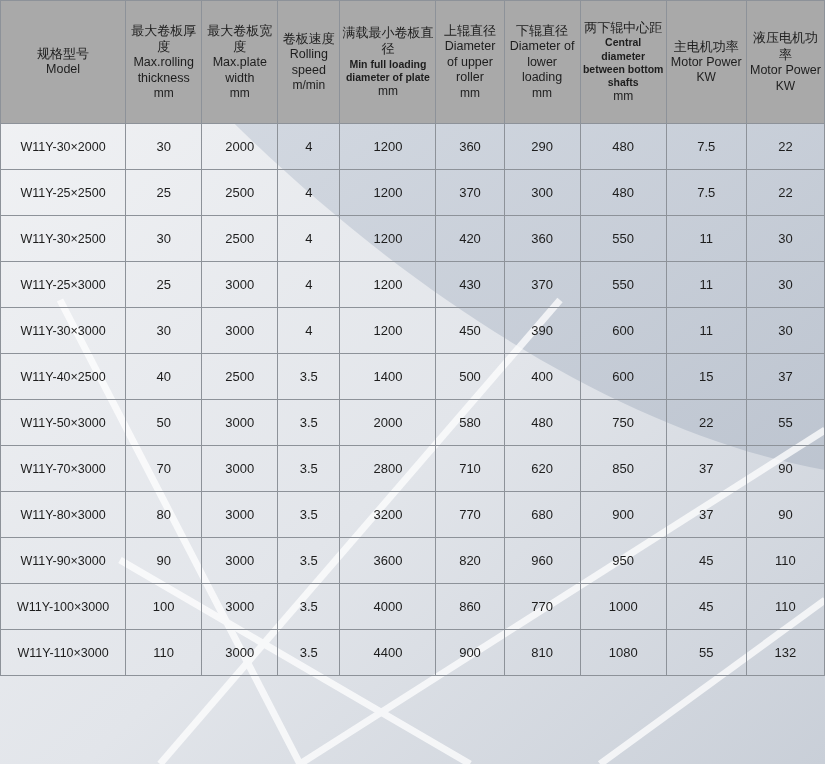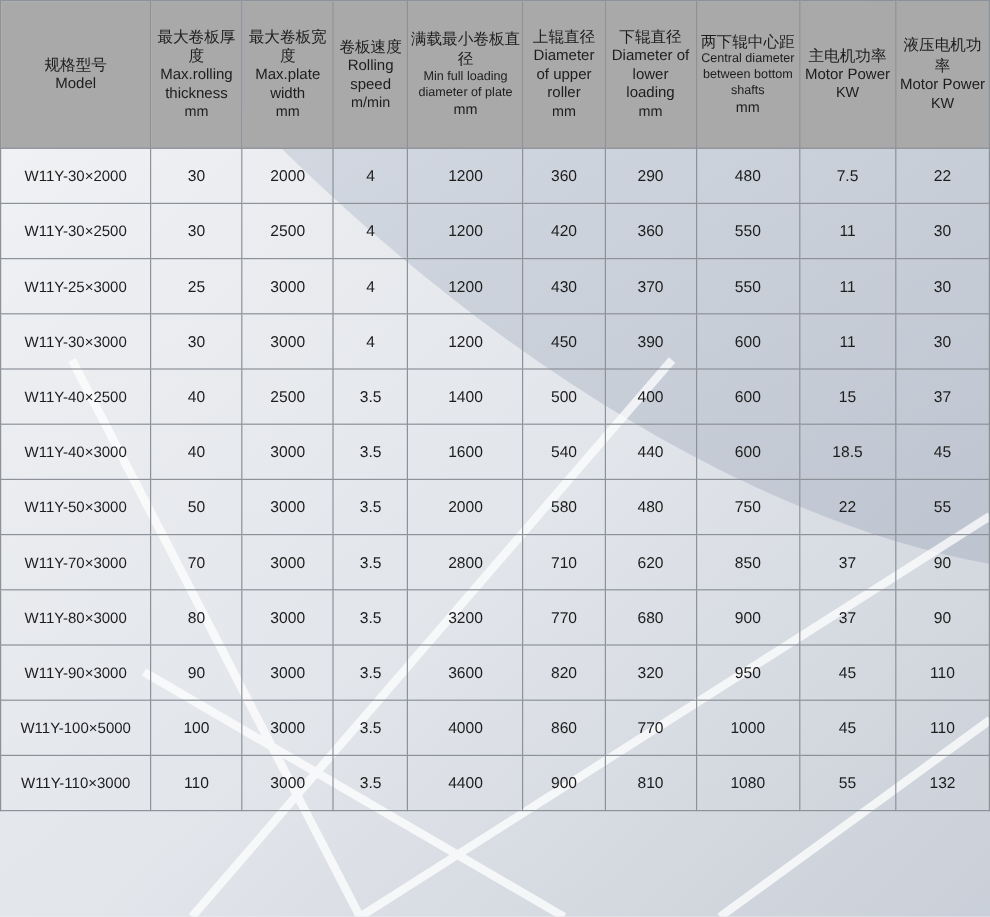--- a/index.html
+++ b/index.html
@@ -46,20 +46,21 @@
   .hz {
     font-size: 13px;
     display: block;
   }
   .en {
     font-size: 12.5px;
     display: block;
   }
   .en.small {
     font-size: 10.5px;
+    font-weight: bold;
   }
   .unit {
     font-size: 12px;
     display: block;
   }
   tbody td {
     height: 43px;
     font-size: 13px;
     background: transparent;
   }
@@ -195,20 +196,32 @@
           <td>2000</td>
           <td>4</td>
           <td>1200</td>
           <td>360</td>
           <td>290</td>
           <td>480</td>
           <td>7.5</td>
           <td>22</td>
         </tr>
         <tr>
+          <td class="model">W11Y-25×2500</td>
+          <td>25</td>
+          <td>2500</td>
+          <td>4</td>
+          <td>1200</td>
+          <td>370</td>
+          <td>300</td>
+          <td>480</td>
+          <td>7.5</td>
+          <td>22</td>
+        </tr>
+        <tr>
           <td class="model">W11Y-30×2500</td>
           <td>30</td>
           <td>2500</td>
           <td>4</td>
           <td>1200</td>
           <td>420</td>
           <td>360</td>
           <td>550</td>
           <td>11</td>
           <td>30</td>
@@ -243,32 +256,20 @@
           <td>2500</td>
           <td>3.5</td>
           <td>1400</td>
           <td>500</td>
           <td>400</td>
           <td>600</td>
           <td>15</td>
           <td>37</td>
         </tr>
         <tr>
-          <td class="model">W11Y-40×3000</td>
-          <td>40</td>
-          <td>3000</td>
-          <td>3.5</td>
-          <td>1600</td>
-          <td>540</td>
-          <td>440</td>
-          <td>600</td>
-          <td>18.5</td>
-          <td>45</td>
-        </tr>
-        <tr>
           <td class="model">W11Y-50×3000</td>
           <td>50</td>
           <td>3000</td>
           <td>3.5</td>
           <td>2000</td>
           <td>580</td>
           <td>480</td>
           <td>750</td>
           <td>22</td>
           <td>55</td>
@@ -297,27 +298,27 @@
           <td>37</td>
           <td>90</td>
         </tr>
         <tr>
           <td class="model">W11Y-90×3000</td>
           <td>90</td>
           <td>3000</td>
           <td>3.5</td>
           <td>3600</td>
           <td>820</td>
-          <td>320</td>
+          <td>960</td>
           <td>950</td>
           <td>45</td>
           <td>110</td>
         </tr>
         <tr>
-          <td class="model">W11Y-100×5000</td>
+          <td class="model">W11Y-100×3000</td>
           <td>100</td>
           <td>3000</td>
           <td>3.5</td>
           <td>4000</td>
           <td>860</td>
           <td>770</td>
           <td>1000</td>
           <td>45</td>
           <td>110</td>
         </tr>

